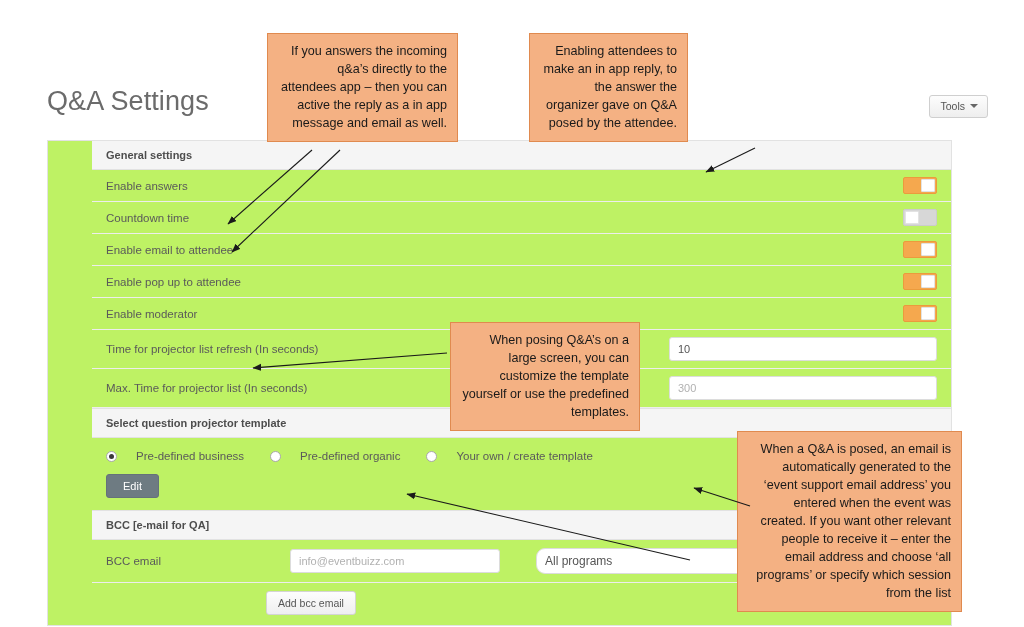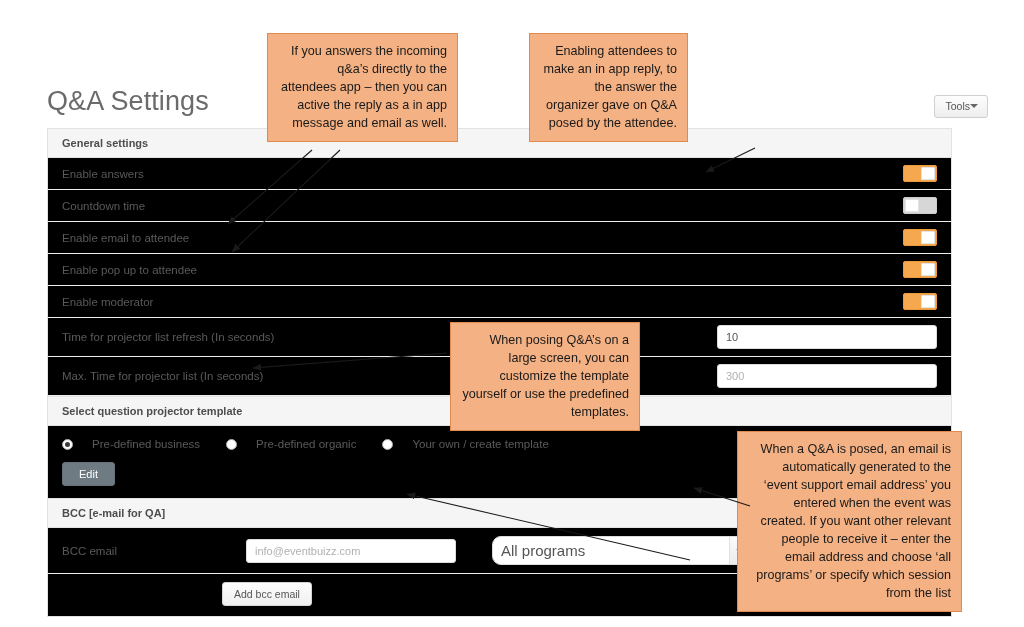--- a/index.html
+++ b/index.html
@@ -20,44 +20,45 @@
     font-size: 27px;
     font-weight: 400;
     color: #6b6b6b;
     letter-spacing: .1px;
   }
 
   
   #tools-button {
     position: absolute;
     right: 36px; top: 95px;
-    display: flex; align-items: center; 
+    display: flex; align-items: center; gap: 5px;
     padding: 4px 9px 5px 10px;
     font-size: 10.5px;
     color: #555;
     background: linear-gradient(#fdfdfd, #eeeeee);
     border: 1px solid #cfcfcf;
     border-radius: 3px;
     cursor: pointer;
   }
   .caret-down {
     width: 0; height: 0;
     border-left: 4px solid transparent;
     border-right: 4px solid transparent;
     border-top: 4px solid #666;
     display: inline-block;
   }
 
   
   #settings-panel {
     position: absolute;
-    left: 47px; top: 128px;
+    left: 47px; top: 140px;
     width: 905px;
-    background: #000000;
+    background: #bef264;
     border: 1px solid #e2e2e2;
+    padding-left: 44px;
   }
   .section-header {
     background: #f5f5f5;
     border-bottom: 1px solid #e2e2e2;
     padding: 8px 14px;
     font-size: 11px;
     font-weight: bold;
     color: #4d4d4d;
   }
   .row {
@@ -89,21 +90,21 @@
     width: 14px; height: 13px;
     background: #ffffff;
     border: 1px solid #e3e3e3;
     border-radius: 1px;
   }
   .toggle.on  .knob { right: 1px; }
   .toggle.off .knob { left: 1px; }
 
   
   .text-input {
-    width: 220px;
+    width: 268px;
     padding: 5px 8px;
     font-size: 11px;
     font-family: "Liberation Sans", sans-serif;
     border: 1px solid #dcdcdc;
     border-radius: 3px;
     background: #fff;
     color: #555;
     outline: none;
   }
   .text-input::placeholder { color: #b1b1b1; }
@@ -162,21 +163,21 @@
 
   
   .select-wrap {
     position: relative;
     width: 258px;
     margin-left: 12px;
   }
   .select-box {
     width: 100%;
     padding: 5px 26px 5px 8px;
-    font-size: 15px;
+    font-size: 12px;
     color: #555;
     border: 1px solid #dcdcdc;
     border-radius: 9px;
     background: #fff;
     cursor: pointer;
   }
   .select-arrow {
     position: absolute;
     right: 1px; top: 1px; bottom: 1px;
     width: 20px;

